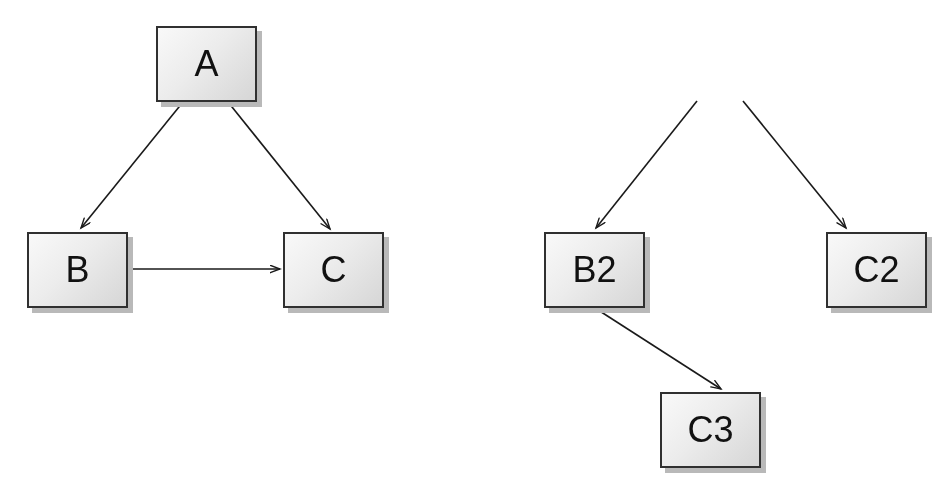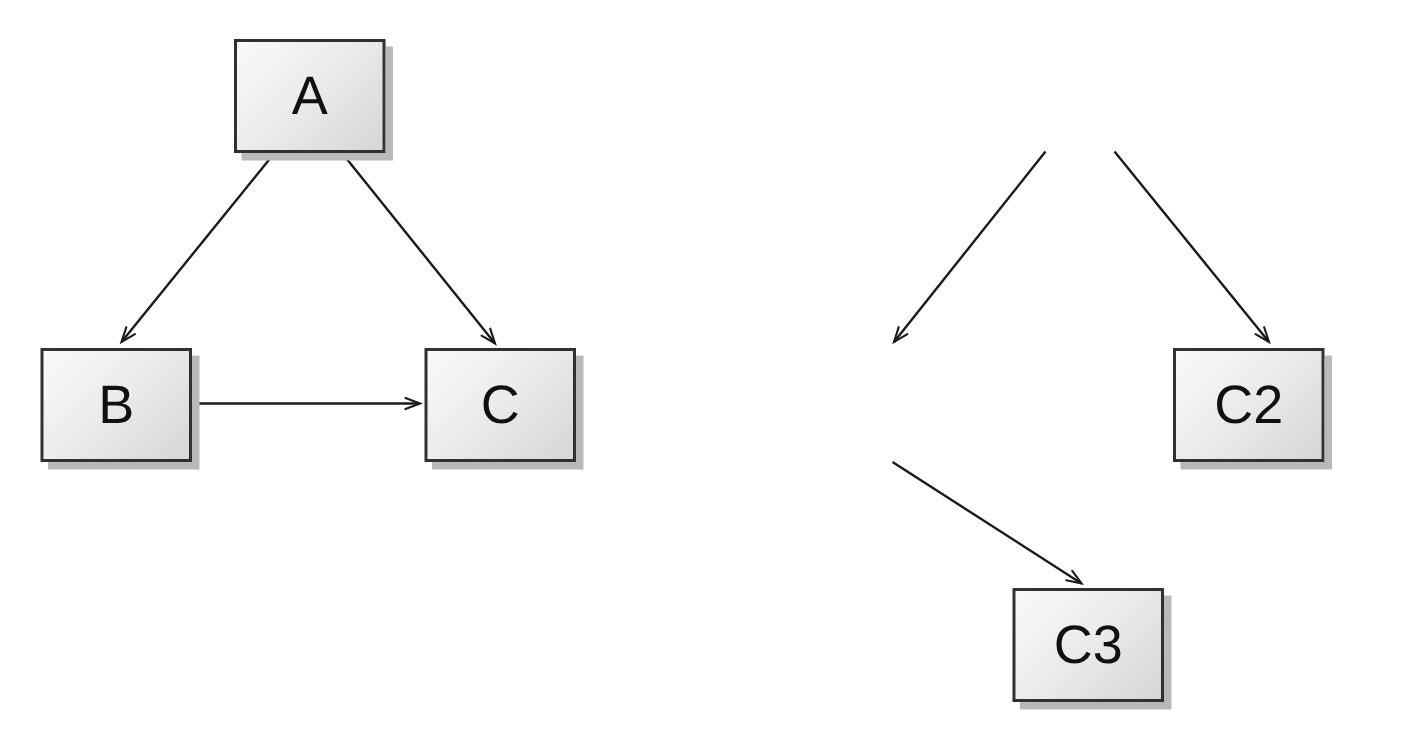--- a/index.html
+++ b/index.html
@@ -38,22 +38,22 @@
     color: #111111;
     line-height: 1;
     user-select: none;
   }
   
   .pos-A  { left: 156px; top: 26px;  }
   .pos-B  { left: 27px;  top: 232px; }
   .pos-C  { left: 283px; top: 232px; }
   .pos-A2 { left: 668px; top: 25px;  }
   .pos-B2 { left: 544px; top: 232px; }
-  .pos-C2 { left: 782px; top: 232px; justify-content: center; }
-  .pos-C3 { left: 675px; top: 392px; align-items: center; }
+  .pos-C2 { left: 826px; top: 232px; justify-content: center; }
+  .pos-C3 { left: 660px; top: 392px; align-items: center; }
 </style>
 </head>
 <body>
 
 <div class="canvas">
 
   <svg class="edges" width="940" height="504" viewBox="0 0 940 504" xmlns="http://www.w3.org/2000/svg">
     <defs>
       <marker id="arrow" markerWidth="13" markerHeight="10" refX="10.5" refY="4.5" orient="auto" markerUnits="userSpaceOnUse">
         <path d="M0.8,0.8 L10.5,4.5 L0.8,8.2" fill="none" stroke="#1a1a1a" stroke-width="1.4" stroke-linecap="round" stroke-linejoin="miter"></path>
@@ -72,20 +72,23 @@
   <div class="node pos-A">
     <span>A</span>
   </div>
   <div class="node pos-B">
     <span>B</span>
   </div>
   <div class="node pos-C">
     <span>C</span>
   </div>
 
+  <div class="node pos-B2">
+    <span>B2</span>
+  </div>
   <div class="node pos-C2">
     <span>C2</span>
   </div>
   <div class="node pos-C3">
     <span>C3</span>
   </div>
 
 </div>
 
 </body></html>

